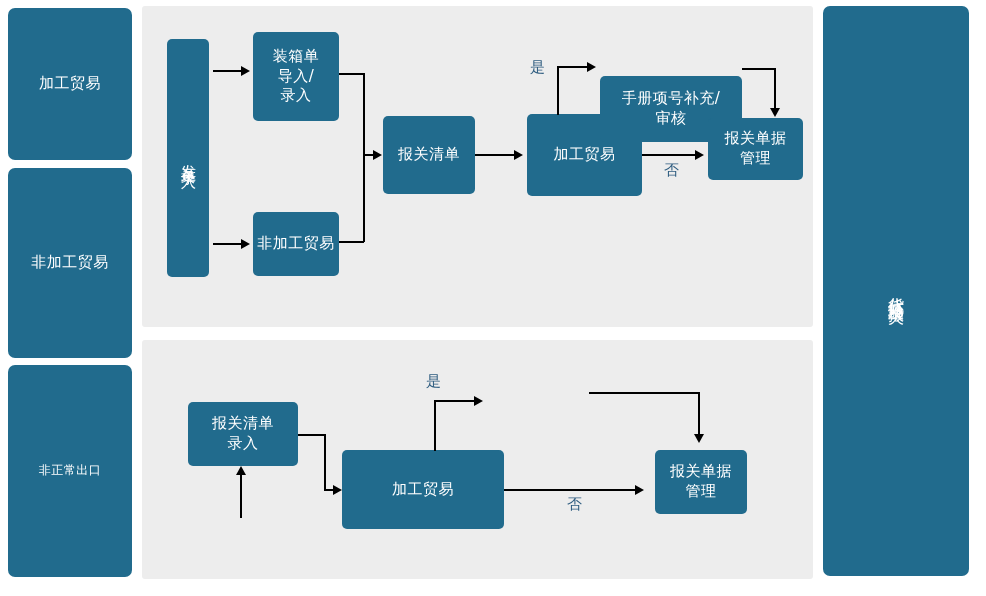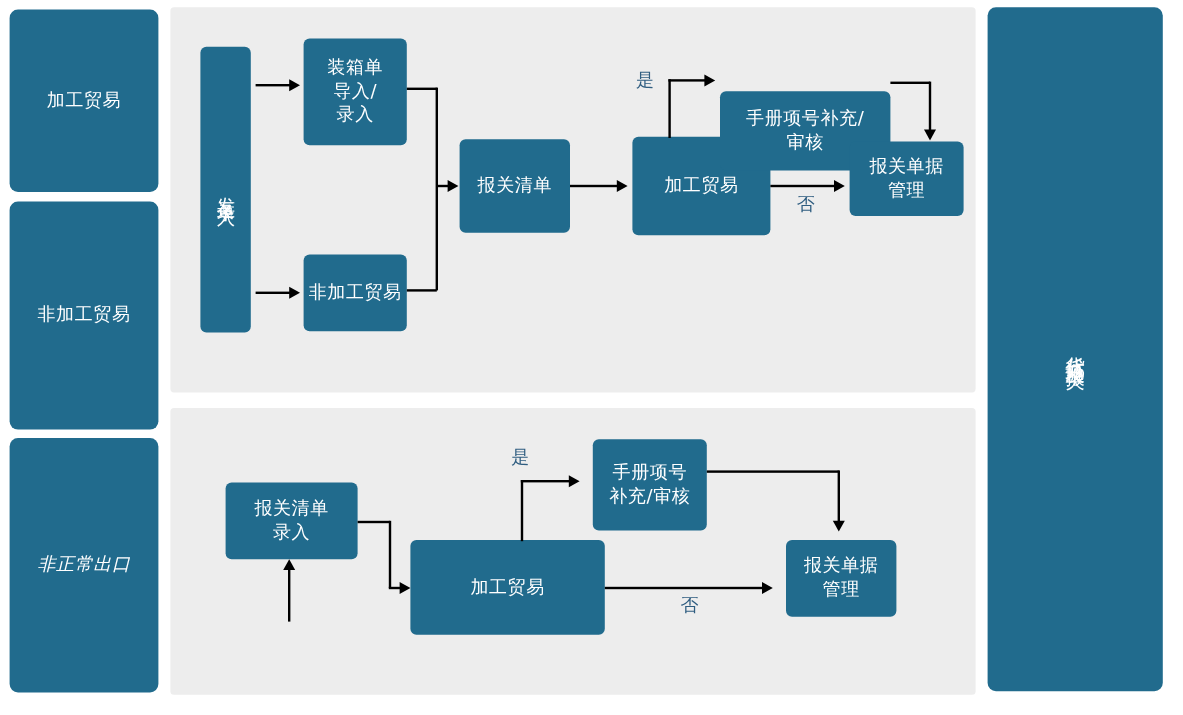--- a/index.html
+++ b/index.html
@@ -96,21 +96,21 @@
 <div id="canvas">
 
   <div class="abs side-node" style="left:8px; top:8px; width:124px; height:152px; font-size:15px;">
     <span>加工贸易</span>
   </div>
 
   <div class="abs side-node" style="left:8px; top:168px; width:124px; height:190px; font-size:15px;">
     <span>非加工贸易</span>
   </div>
 
-  <div class="abs side-node" style="left:8px; top:365px; width:124px; height:212px; font-size:15px;font-style:italic;">
+  <div class="abs side-node" style="left:8px; top:365px; width:124px; height:212px; font-size:12px;">
     <span>非正常出口</span>
   </div>
 
   <div class="abs side-node" style="left:823px; top:6px; width:146px; height:570px; font-size:16px;">
     <span class="vtext">货代订舱及报关</span>
   </div>
 
   <div class="abs panel" style="left:142px; top:6px; width:671px; height:321px;"></div>
 
   <div class="abs node" style="left:167px; top:39px; width:42px; height:238px; font-size:15px; padding:0;">
@@ -181,24 +181,20 @@
   <div class="abs node" style="left:188px; top:402px; width:110px; height:64px; font-size:15px;">
     <span>报关清单
 录入</span>
   </div>
 
 
   <div class="abs node" style="left:342px; top:450px; width:162px; height:79px; font-size:15px;">
     <span>加工贸易</span>
   </div>
 
-  <div class="abs node" style="left:494px; top:366px; width:95px; height:76px; font-size:15px;">
-    <span>手册项号
-补充/审核</span>
-  </div>
 
   <div class="abs node" style="left:655px; top:450px; width:92px; height:64px; font-size:15px;">
     <span>报关单据
 管理</span>
   </div>
 
   <div class="abs vline" style="left:240px; top:474px; height:44px;"></div>
   <div class="abs arrow-u" style="left:236px; top:466px;"></div>
 
   <div class="abs hline" style="left:298px; top:434px; width:27px;"></div>

